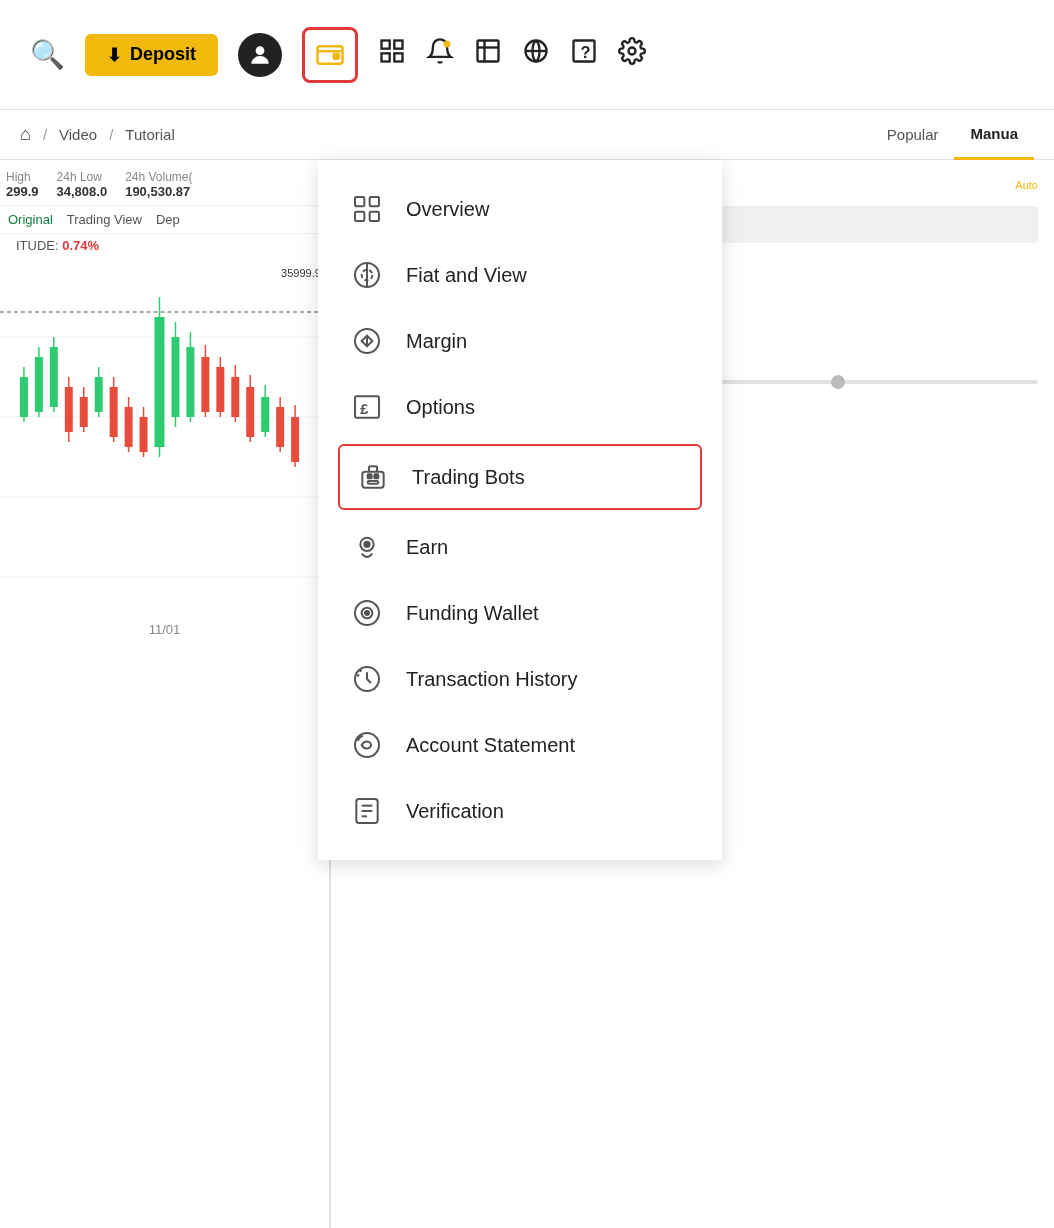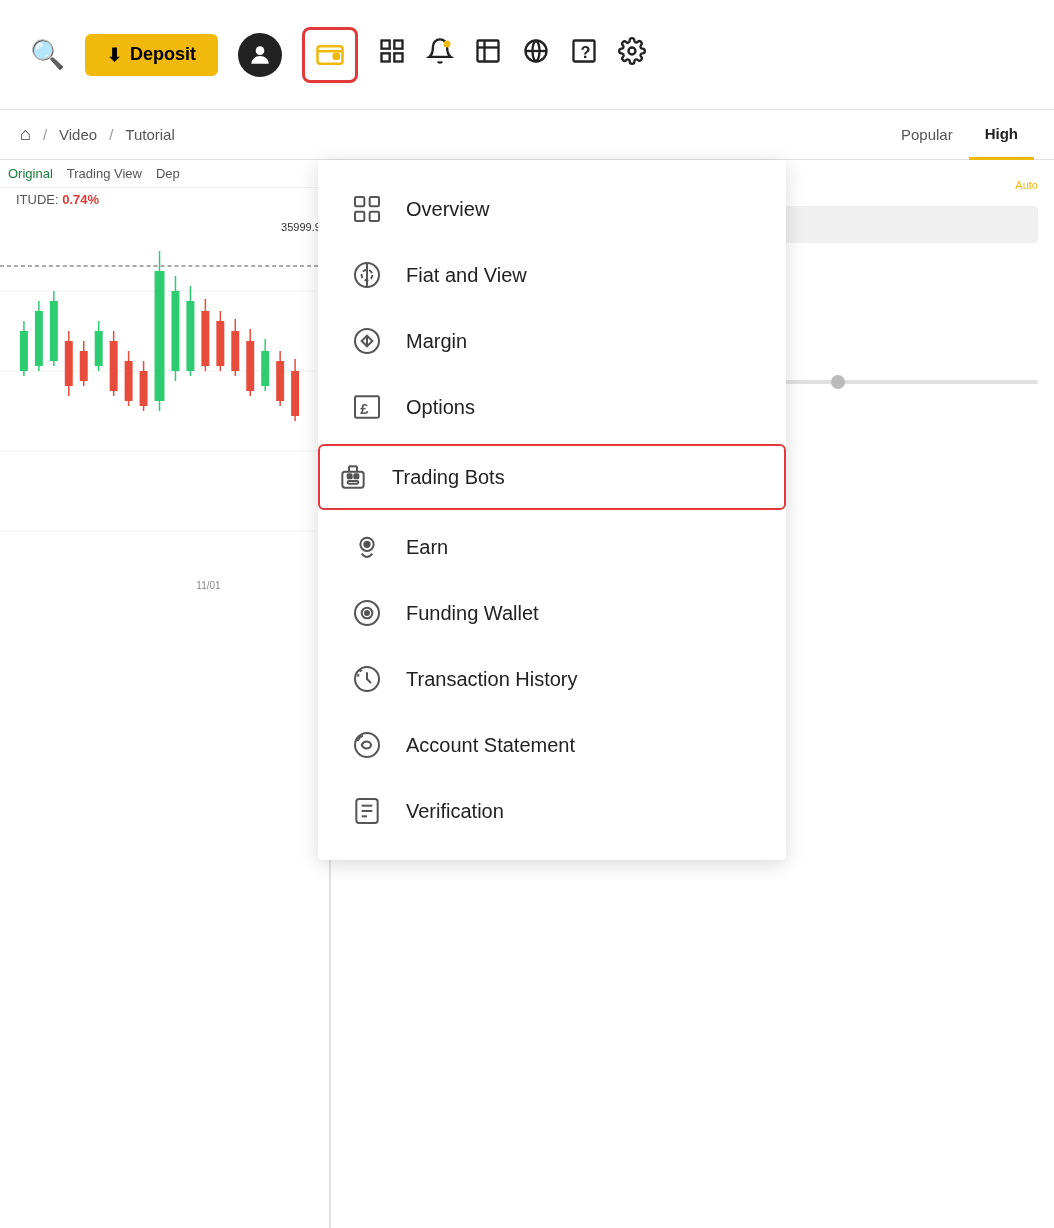--- a/index.html
+++ b/index.html
@@ -158,52 +158,51 @@
       top: 10px;
       font-size: 11px;
       color: #333;
     }
 
     .date-label {
       position: absolute;
       bottom: 0;
       left: 50%;
       transform: translateX(-50%);
-      font-size: 10px;
+      font-size: 13px;
       color: #888;
-      margin-left: 44px;
     }
 
     
     .dropdown-menu {
       position: absolute;
       left: 318px;
       top: 0;
-      width: 468px;
+      width: 404px;
       background: #fff;
       border-radius: 4px;
       box-shadow: 0 4px 20px rgba(0,0,0,0.15);
       z-index: 100;
       padding: 16px 0;
     }
 
     .menu-item {
       display: flex;
       align-items: center;
       gap: 20px;
       padding: 14px 30px;
       cursor: pointer;
       transition: background 0.15s;
       font-size: 20px;
       color: #222;
     }
     .menu-item.active-item {
       border: 2px solid #e03a3a;
       border-radius: 6px;
-      margin: 4px 0;
+      margin: 4px 20px;
       padding: 12px 14px;
     }
 
     .menu-item-icon {
       width: 38px;
       height: 38px;
       display: flex;
       align-items: center;
       justify-content: center;
       flex-shrink: 0;
@@ -394,28 +393,42 @@
 
 <div class="breadcrumb-bar">
   <span class="breadcrumb-home">⌂</span>
   <span class="breadcrumb-sep">/</span>
   <span>Video</span>
   <span class="breadcrumb-sep">/</span>
   <span>Tutorial</span>
 
   <div style="margin-left: auto; display: flex; gap: 0;">
     <div style="padding: 0 16px; height: 50px; display: flex; align-items: center; font-size: 15px; color: #555; cursor: pointer;">Popular</div>
-    <div style="padding: 0 16px; height: 50px; display: flex; align-items: center; font-size: 15px; color: #222; font-weight: 700; border-bottom: 3px solid #f0b90b; cursor: pointer;">High</div>
+    <div style="padding: 0 16px; height: 50px; display: flex; align-items: center; font-size: 15px; color: #222; font-weight: 700; border-bottom: 3px solid #f0b90b; cursor: pointer;">Manua</div>
   </div>
 </div>
 
 <div class="main-area">
 
   <div class="chart-area">
 
+    <div class="stats-row">
+      <div class="stat-item">
+        <div class="stat-label">High</div>
+        <div class="stat-val">299.9</div>
+      </div>
+      <div class="stat-item">
+        <div class="stat-label">24h Low</div>
+        <div class="stat-val">34,808.0</div>
+      </div>
+      <div class="stat-item">
+        <div class="stat-label">24h Volume(</div>
+        <div class="stat-val">190,530.87</div>
+      </div>
+    </div>
 
     <div class="chart-tabs">
       <span class="chart-tab active">Original</span>
       <span class="chart-tab">Trading View</span>
       <span class="chart-tab">Dep</span>
     </div>
 
     <div class="amplitude-row">
       <span>ITUDE: </span>
       <span class="amplitude-val">0.74%</span>

